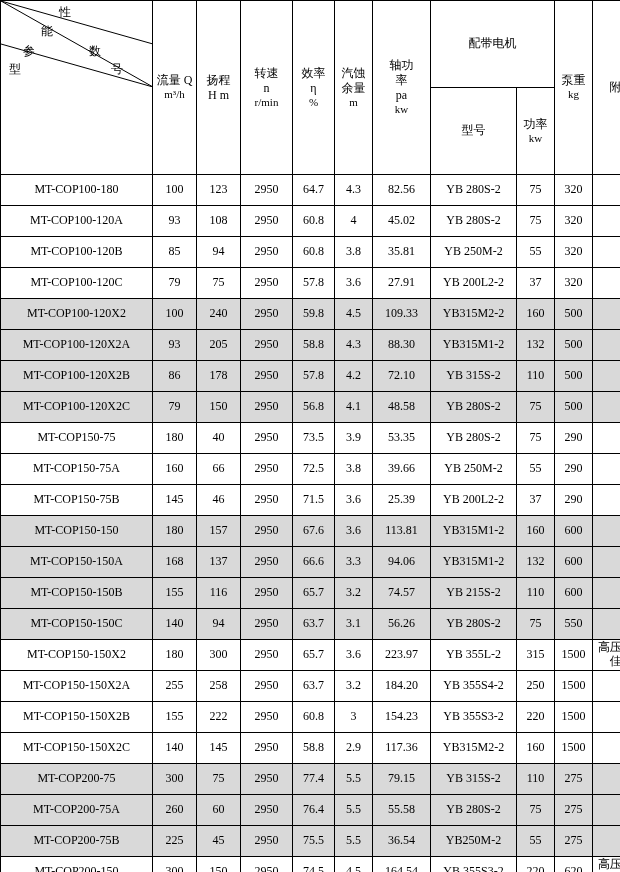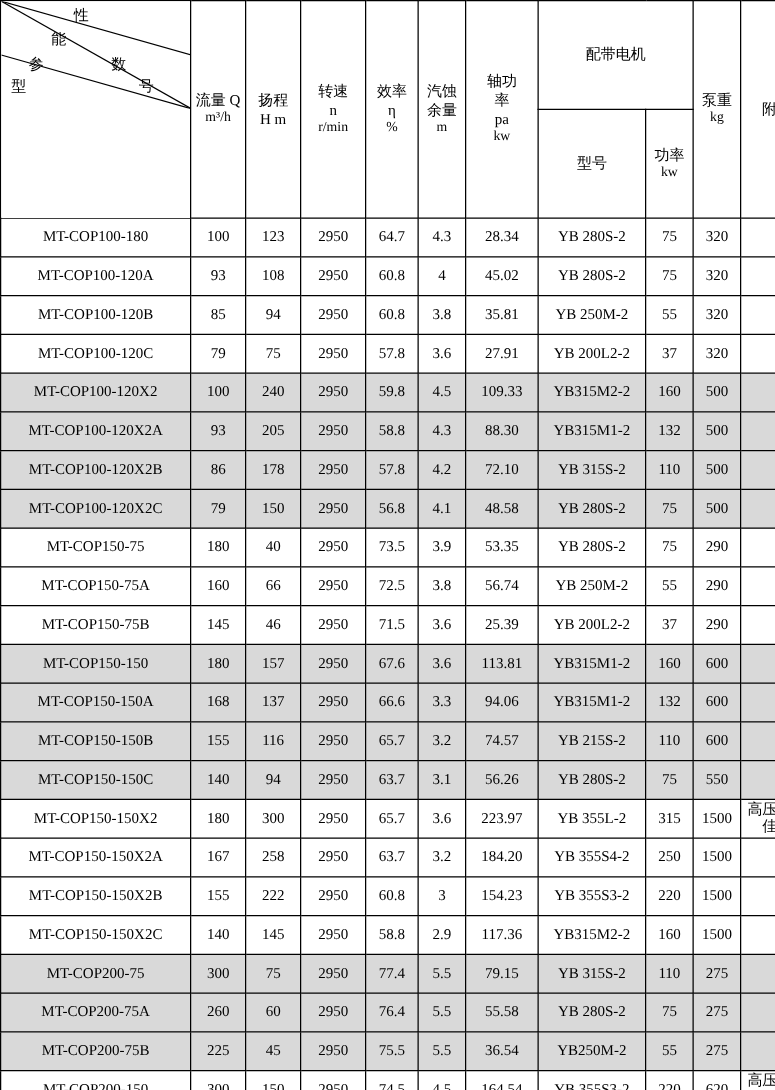--- a/index.html
+++ b/index.html
@@ -192,21 +192,21 @@
       </tr>
     </thead>
     <tbody id="tbody">
         <tr class="plain">
           <td class="model">MT-COP100-180</td>
           <td>100</td>
           <td>123</td>
           <td>2950</td>
           <td>64.7</td>
           <td>4.3</td>
-          <td>28.34</td>
+          <td>82.56</td>
           <td>YB 280S-2</td>
           <td>75</td>
           <td>320</td>
           <td class="note"></td>
         </tr>
         <tr class="plain">
           <td class="model">MT-COP100-120A</td>
           <td>93</td>
           <td>108</td>
           <td>2950</td>
@@ -309,21 +309,21 @@
           <td>290</td>
           <td class="note"></td>
         </tr>
         <tr class="plain">
           <td class="model">MT-COP150-75A</td>
           <td>160</td>
           <td>66</td>
           <td>2950</td>
           <td>72.5</td>
           <td>3.8</td>
-          <td>56.74</td>
+          <td>39.66</td>
           <td>YB 250M-2</td>
           <td>55</td>
           <td>290</td>
           <td class="note"></td>
         </tr>
         <tr class="plain">
           <td class="model">MT-COP150-75B</td>
           <td>145</td>
           <td>46</td>
           <td>2950</td>
@@ -395,21 +395,21 @@
           <td>65.7</td>
           <td>3.6</td>
           <td>223.97</td>
           <td>YB 355L-2</td>
           <td>315</td>
           <td>1500</td>
           <td class="note">高压电机佳可</td>
         </tr>
         <tr class="plain">
           <td class="model">MT-COP150-150X2A</td>
-          <td>167</td>
+          <td>255</td>
           <td>258</td>
           <td>2950</td>
           <td>63.7</td>
           <td>3.2</td>
           <td>184.20</td>
           <td>YB 355S4-2</td>
           <td>250</td>
           <td>1500</td>
           <td class="note"></td>
         </tr>

